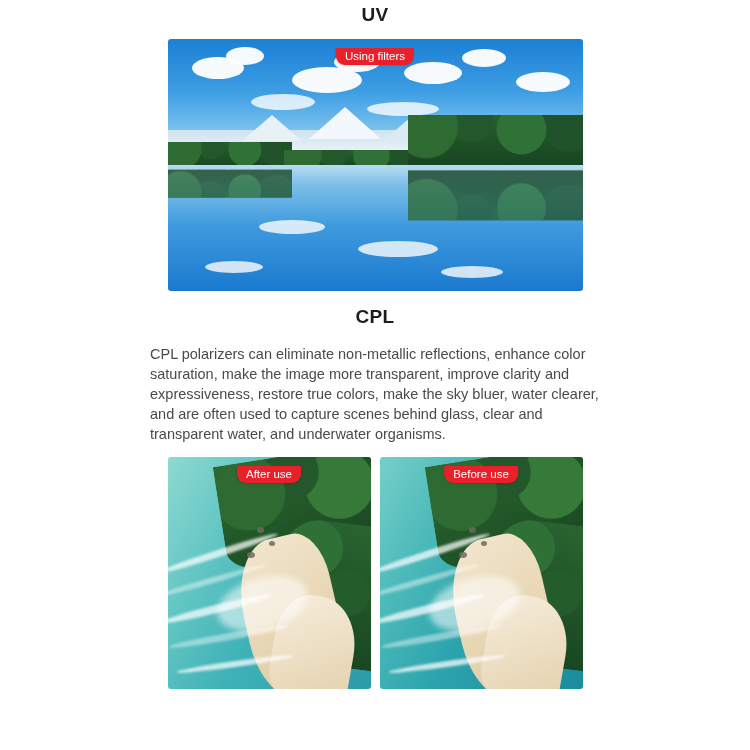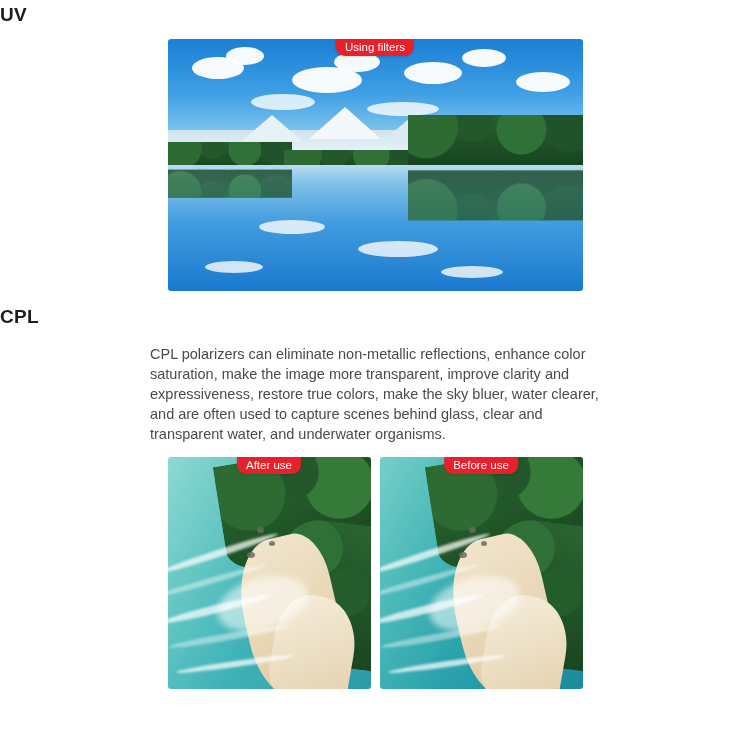--- a/index.html
+++ b/index.html
@@ -14,21 +14,21 @@
     font-family: "Liberation Sans", sans-serif;
     color: #3a3a3a;
   }
   .page {
     position: relative;
     width: 750px;
     height: 750px;
   }
 
   .section-title {
-    text-align: left;
+    text-align: center;
     font-size: 19px;
     font-weight: bold;
     color: #1d1d1d;
     letter-spacing: 0.3px;
   }
 
   .body-text {
     font-size: 14.5px;
     line-height: 20px;
     color: #4a4a4a;
@@ -41,21 +41,21 @@
   #uv-title { margin-top: 4px; }
   #uv-text  { margin-top: 17px; }
 
   .photo-wrap {
     position: relative;
     margin: 0 auto;
   }
 
   .badge {
     position: absolute;
-    top: 0;
+    top: 9px;
     left: 50%;
     transform: translateX(-50%);
     background: #e8202a;
     color: #ffffff;
     font-size: 11.5px;
     line-height: 17px;
     padding: 0 9px;
     border-radius: 0 0 9px 9px;
     white-space: nowrap;
     z-index: 5;

